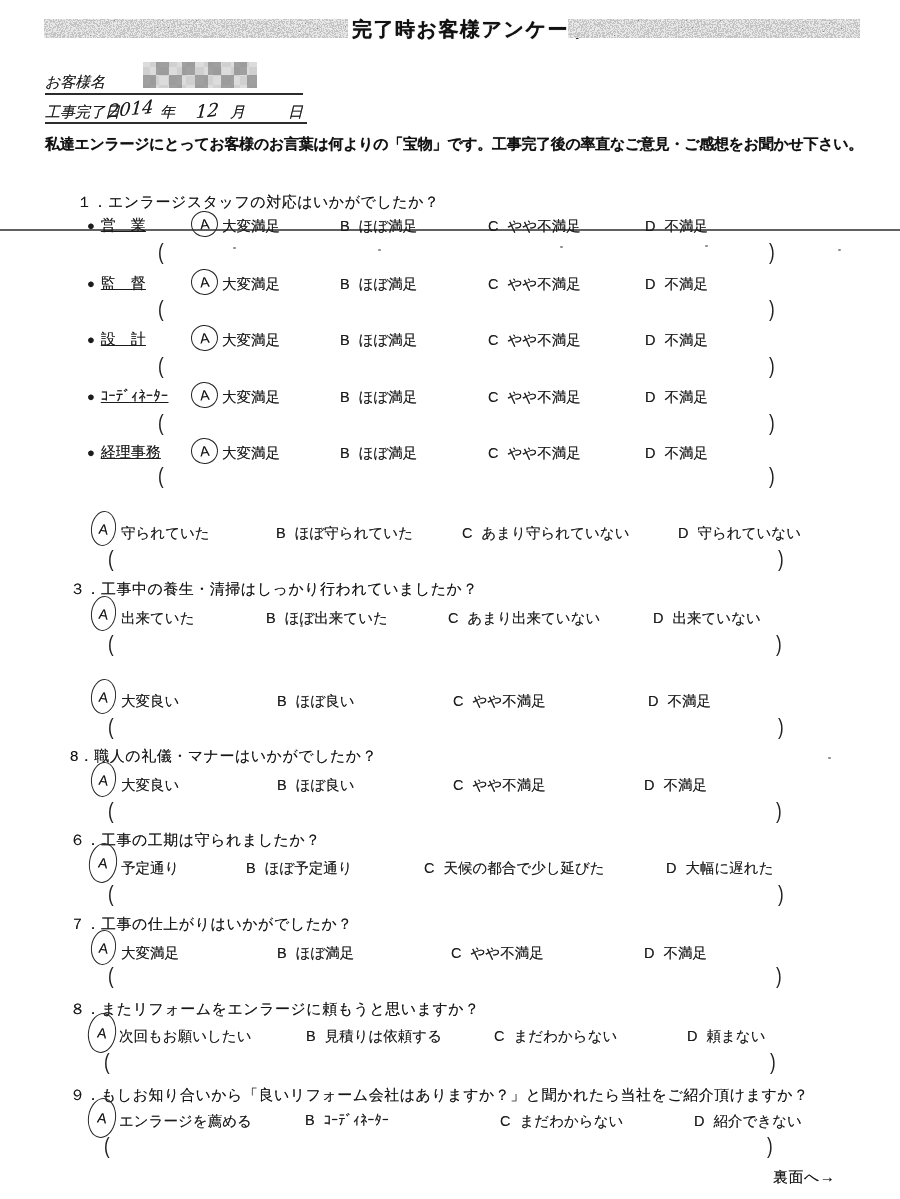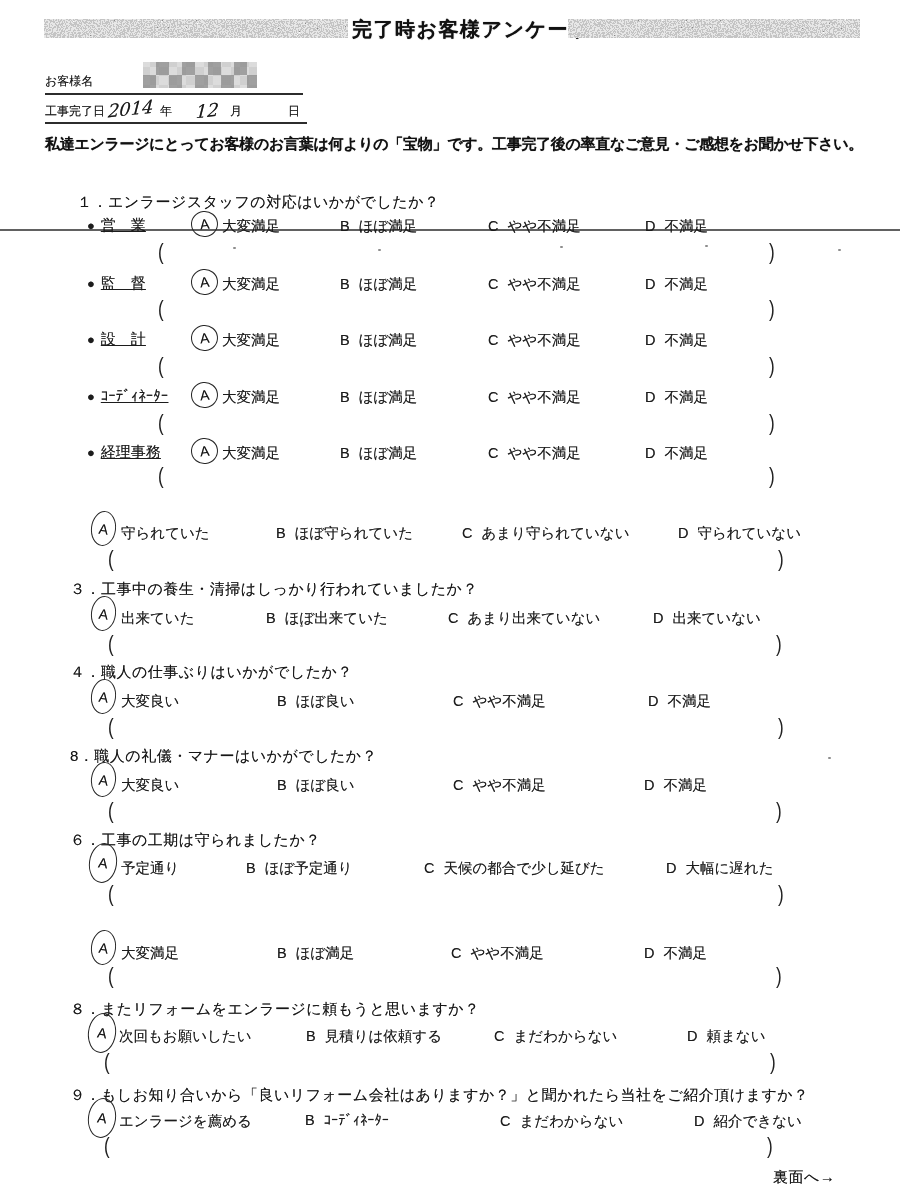--- a/index.html
+++ b/index.html
@@ -7,21 +7,21 @@
         font-family:"Liberation Sans",sans-serif;color:#1c1c1c;}
   .abs{position:absolute;white-space:nowrap;}
   .t{font-size:14.5px;color:#1c1c1c;text-shadow:0 0 .5px rgba(0,0,0,.5);}
   .h{font-size:15px;color:#161616;text-shadow:0 0 .6px rgba(0,0,0,.55);letter-spacing:.5px;}
   .k{display:inline-block;margin-right:9px;}
   .bullet{display:inline-block;margin-right:6px;font-size:13px;}
   .role{font-size:15px;text-shadow:0 0 .6px rgba(0,0,0,.5);text-decoration:underline;}
   .paren{font-size:17px;color:#222;transform:scaleY(1.25);}
   .title{font-size:20px;font-weight:bold;letter-spacing:1.5px;color:#111;
          text-shadow:0 0 .8px rgba(0,0,0,.8);}
-  .fieldlabel{font-size:12px;text-shadow:0 0 .6px rgba(0,0,0,.55);}
+  .fieldlabel{font-size:15px;text-shadow:0 0 .6px rgba(0,0,0,.55);font-style:italic;}
   .intro{font-size:15px;font-weight:bold;color:#101010;text-shadow:0 0 .7px rgba(0,0,0,.6);letter-spacing:-.3px;}
   .uline{position:absolute;height:2px;background:#2c2c2c;}
   .circleA{position:absolute;display:flex;align-items:center;justify-content:center;
            border:1.6px solid #262626;border-radius:50%;font-size:14px;color:#161616;
            text-shadow:0 0 .5px rgba(0,0,0,.5);}
   .cSmall{width:25px;height:24px;transform:rotate(-6deg);}
   .cTall{width:23px;height:33px;transform:rotate(7deg);}
   .cBig{width:26px;height:38px;transform:rotate(8deg);}
   .mosaic{position:absolute;left:143px;top:62px;width:114px;height:26px;
     background:
@@ -130,21 +130,20 @@
 
   <div class="abs h" style="left:70px;top:580px">３．工事中の養生・清掃はしっかり行われていましたか？</div>
   <span class="circleA cTall" style="left:91px;top:596px">A</span>
   <span class="abs t" style="left:121px;top:609px">出来ていた</span>
   <span class="abs t" style="left:266px;top:609px"><span class="k">B</span><span>ほぼ出来ていた</span></span>
   <span class="abs t" style="left:448px;top:609px"><span class="k">C</span><span>あまり出来ていない</span></span>
   <span class="abs t" style="left:653px;top:609px"><span class="k">D</span><span>出来ていない</span></span>
   <span class="abs paren" style="left:108px;top:635px">(</span>
   <span class="abs paren" style="left:776px;top:635px">)</span>
 
-  <div class="abs h" style="left:70px;top:663px">４．職人の仕事ぶりはいかがでしたか？</div>
   <span class="circleA cTall" style="left:91px;top:679px">A</span>
   <span class="abs t" style="left:121px;top:692px">大変良い</span>
   <span class="abs t" style="left:277px;top:692px"><span class="k">B</span><span>ほぼ良い</span></span>
   <span class="abs t" style="left:453px;top:692px"><span class="k">C</span><span>やや不満足</span></span>
   <span class="abs t" style="left:648px;top:692px"><span class="k">D</span><span>不満足</span></span>
   <span class="abs paren" style="left:108px;top:718px">(</span>
   <span class="abs paren" style="left:778px;top:718px">)</span>
 
   <div class="abs h" style="left:70px;top:747px">8．職人の礼儀・マナーはいかがでしたか？</div>
   <span class="circleA cTall" style="left:91px;top:762px">A</span>
@@ -157,20 +156,21 @@
 
   <div class="abs h" style="left:70px;top:831px">６．工事の工期は守られましたか？</div>
   <span class="circleA cBig" style="left:89px;top:843px">A</span>
   <span class="abs t" style="left:121px;top:859px">予定通り</span>
   <span class="abs t" style="left:246px;top:859px"><span class="k">B</span><span>ほぼ予定通り</span></span>
   <span class="abs t" style="left:424px;top:859px"><span class="k">C</span><span>天候の都合で少し延びた</span></span>
   <span class="abs t" style="left:666px;top:859px"><span class="k">D</span><span>大幅に遅れた</span></span>
   <span class="abs paren" style="left:108px;top:885px">(</span>
   <span class="abs paren" style="left:778px;top:885px">)</span>
 
+  <div class="abs h" style="left:70px;top:915px">７．工事の仕上がりはいかがでしたか？</div>
   <span class="circleA cTall" style="left:91px;top:930px">A</span>
   <span class="abs t" style="left:121px;top:944px">大変満足</span>
   <span class="abs t" style="left:277px;top:944px"><span class="k">B</span><span>ほぼ満足</span></span>
   <span class="abs t" style="left:451px;top:944px"><span class="k">C</span><span>やや不満足</span></span>
   <span class="abs t" style="left:644px;top:944px"><span class="k">D</span><span>不満足</span></span>
   <span class="abs paren" style="left:108px;top:967px">(</span>
   <span class="abs paren" style="left:776px;top:967px">)</span>
 
   <div class="abs h" style="left:70px;top:1000px">８．またリフォームをエンラージに頼もうと思いますか？</div>
   <span class="circleA cBig" style="left:88px;top:1013px">A</span>

